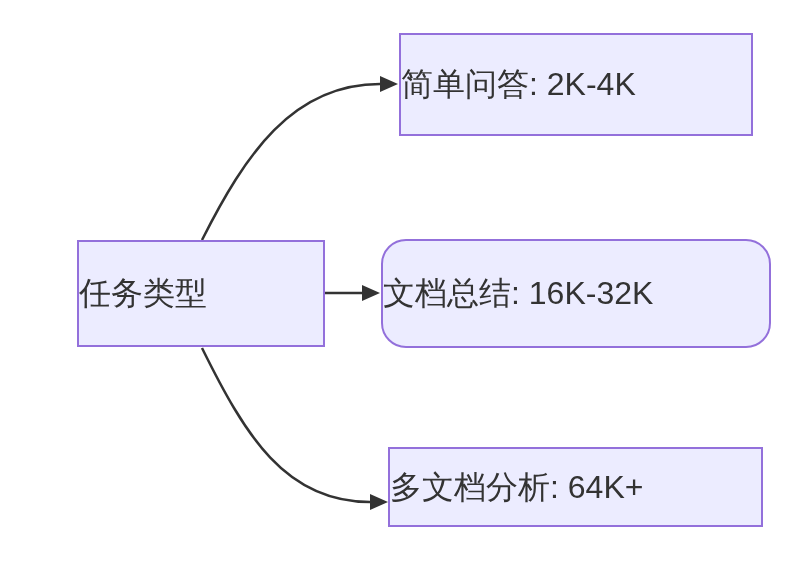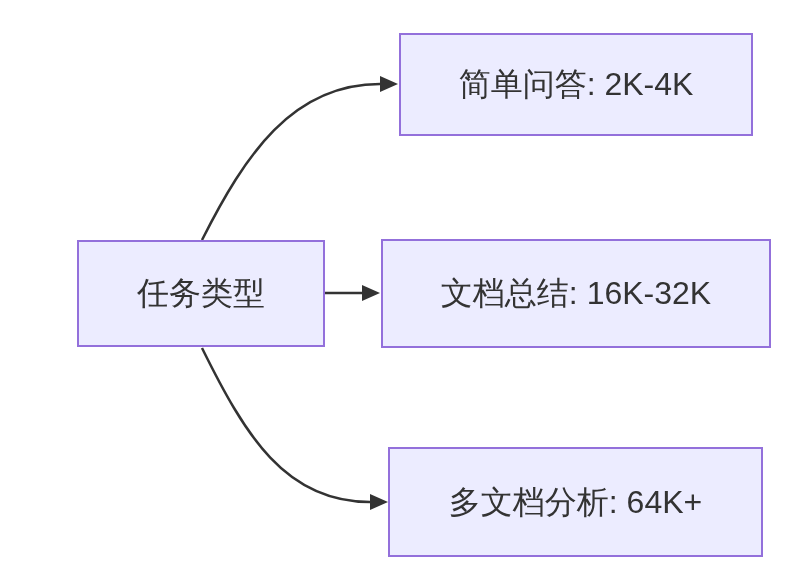--- a/index.html
+++ b/index.html
@@ -32,21 +32,21 @@
   .arrowhead{
     fill:var(--edge);
     stroke:none;
   }
   .node{
     position:absolute;
     background:var(--node-fill);
     border:2px solid var(--node-border);
     display:flex;
     align-items:center;
-    justify-content:center;
+    justify-content:flex-start;
     text-align:center;
   }
   .node-label{
     color:var(--text);
     font-size:32px;
     line-height:1.2;
     white-space:nowrap;
   }
 </style>
 </head>
@@ -66,21 +66,21 @@
   </svg>
 
   <div class="node" style="left:33px;top:240px;width:248px;height:107px;margin-left:44px;">
     <span class="node-label">任务类型</span>
   </div>
 
   <div class="node" style="left:399px;top:33px;width:354px;height:103px;">
     <span class="node-label">简单问答: 2K-4K</span>
   </div>
 
-  <div class="node" style="left:381px;top:239px;width:390px;height:109px;">
+  <div class="node" style="left:381px;top:239px;width:390px;height:109px;border-radius:25px;">
     <span class="node-label">文档总结: 16K-32K</span>
   </div>
 
-  <div class="node" style="left:388px;top:447px;width:375px;height:110px;">
+  <div class="node" style="left:388px;top:447px;width:375px;height:80px;">
     <span class="node-label">多文档分析: 64K+</span>
   </div>
 
 </div>
 
 </body></html>

